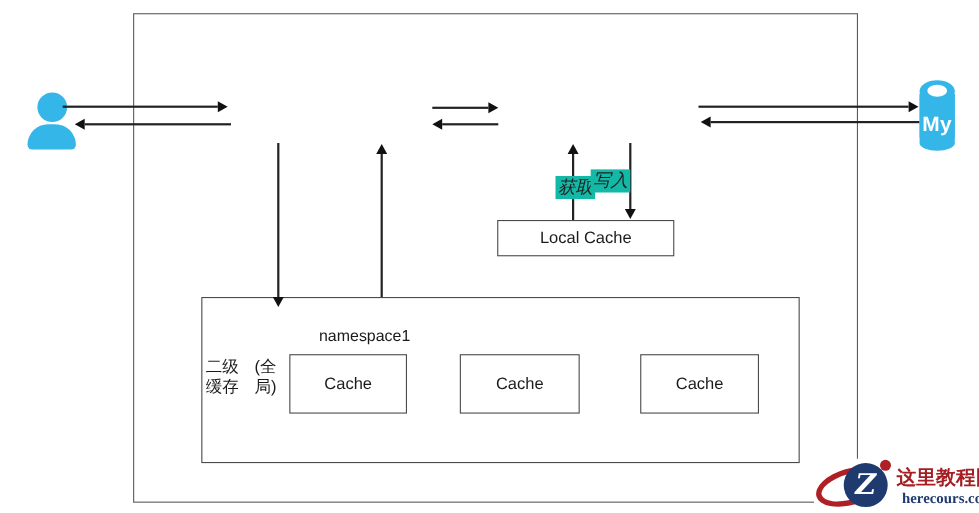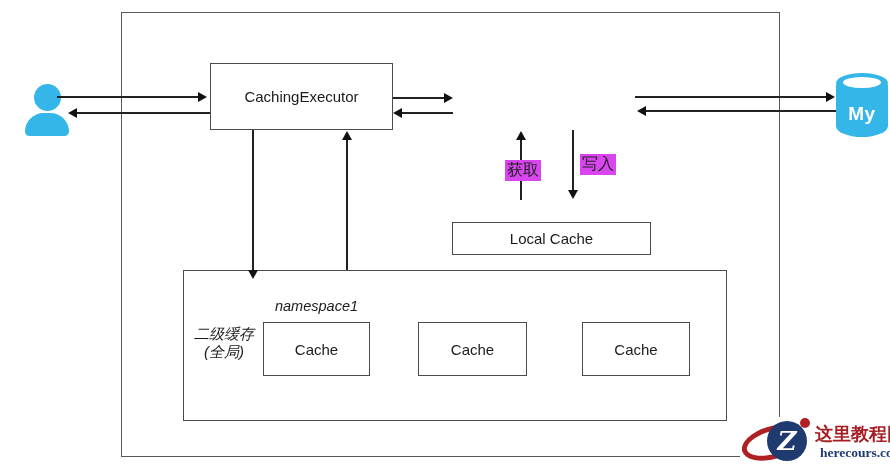--- a/index.html
+++ b/index.html
@@ -17,27 +17,27 @@
   }
   .lbl{position:absolute;color:#1b1b1b;}
   .hline{position:absolute;height:2px;background:#222;}
   .vline{position:absolute;width:2px;background:#222;}
   .arr{position:absolute;width:0;height:0;}
   .arr-right{border-top:5px solid transparent;border-bottom:5px solid transparent;border-left:9px solid #111;}
   .arr-left{border-top:5px solid transparent;border-bottom:5px solid transparent;border-right:9px solid #111;}
   .arr-up{border-left:5px solid transparent;border-right:5px solid transparent;border-bottom:9px solid #111;}
   .arr-down{border-left:5px solid transparent;border-right:5px solid transparent;border-top:9px solid #111;}
   .edge-label{
-    position:absolute;background:#d946ef;padding:0 2px;font-size:16px;color:#222;z-index:5;
+    position:absolute;background:#14b8a6;padding:0 2px;font-size:16px;color:#222;z-index:5;font-style:italic;
   }
   
   .person-head{position:absolute;left:34px;top:84px;width:27px;height:27px;border-radius:50%;background:#35b6e8;}
   .person-body{position:absolute;left:25px;top:113px;width:44px;height:23px;border-radius:21px 21px 5px 5px;background:#35b6e8;}
   
-  .db{position:absolute;left:836px;top:73px;width:52px;height:64px;}
+  .db{position:absolute;left:836px;top:73px;width:32px;height:64px;}
   .db-body{position:absolute;left:0;right:0;top:7px;bottom:0;background:#35b6e8;border-radius:26px/11px;}
   .db-mid{position:absolute;left:0;right:0;top:12px;bottom:12px;background:#35b6e8;}
   .db-top{position:absolute;left:0;right:0;top:0;height:20px;background:#35b6e8;border-radius:50%;}
   .db-top-inner{position:absolute;left:7px;right:7px;top:4px;height:11px;background:#ffffff;border-radius:50%;}
   .db-label{position:absolute;left:0;right:0;top:30px;text-align:center;color:#ffffff;
     font-weight:bold;font-size:19px;letter-spacing:0.5px;}
   
   .watermark{
     position:absolute;left:318px;top:182px;font-size:27px;font-weight:bold;
     color:rgba(148,195,236,0.85);letter-spacing:1px;z-index:9;pointer-events:none;white-space:nowrap;
@@ -46,51 +46,48 @@
   .sitelogo{position:absolute;left:740px;top:417px;width:150px;height:49px;background:#ffffff;z-index:10;}
   .logo-orbit{position:absolute;left:1px;top:9px;width:64px;height:33px;border:5px solid #b01f24;
     border-radius:50%;transform:rotate(-16deg);box-sizing:border-box;}
   .logo-dot{position:absolute;left:60px;top:1px;width:10px;height:10px;border-radius:50%;background:#b01f24;}
   .logo-circle{position:absolute;left:27px;top:4px;width:40px;height:40px;border-radius:50%;background:#1e3a6e;
     color:#ffffff;display:flex;align-items:center;justify-content:center;
     font-family:"DejaVu Serif","Liberation Serif",serif;font-style:italic;font-weight:bold;font-size:26px;}
   .logo-name{position:absolute;left:75px;top:5px;font-size:18px;font-weight:bold;color:#a41e24;white-space:nowrap;}
   .logo-url{position:absolute;left:80px;top:28px;font-size:13.5px;font-weight:bold;color:#1e3a6e;
     font-family:"Liberation Serif","DejaVu Serif",serif;white-space:nowrap;}
-  .two-line{display:flex;flex-direction:column;align-items:center;line-height:18px;font-size:15px;font-style:italic;}
+  .two-line{display:flex;flex-direction:row;align-items:center;line-height:18px;font-size:15px;}
 </style>
 </head>
 <body>
 
 <div id="canvas">
 
   <div class="frame" style="left:121px;top:12px;width:659px;height:445px;"></div>
 
   <div>
     <div class="person-head"></div>
     <div class="person-body"></div>
   </div>
 
-  <div class="box" style="left:210px;top:63px;width:183px;height:67px;">
-    <span>CachingExecutor</span>
-  </div>
 
 
-  <div class="box" style="left:452px;top:200px;width:199px;height:33px;margin-top:22px;">
+  <div class="box" style="left:452px;top:200px;width:161px;height:33px;">
     <span>Local Cache</span>
   </div>
 
   <div class="frame" style="left:183px;top:270px;width:544px;height:151px;border-color:#4a4a4a;"></div>
 
   <div class="lbl two-line" style="left:187px;top:325px;width:74px;">
     <span>二级缓存</span>
     <span>(全局)</span>
   </div>
 
-  <div class="lbl" style="left:263px;top:298px;width:107px;text-align:center;font-size:14.5px;font-style:italic;">namespace1</div>
+  <div class="lbl" style="left:278px;top:298px;width:107px;text-align:center;font-size:14.5px;">namespace1</div>
   <div class="box" style="left:263px;top:322px;width:107px;height:54px;">
     <span>Cache</span>
   </div>
 
   <div class="box" style="left:418px;top:322px;width:109px;height:54px;">
     <span>Cache</span>
   </div>
 
   <div class="box" style="left:582px;top:322px;width:108px;height:54px;">
     <span>Cache</span>
@@ -115,21 +112,21 @@
   <div class="arr arr-down" style="left:248px;top:270px;"></div>
   <div class="vline" style="left:346px;top:140px;height:130px;"></div>
   <div class="arr arr-up" style="left:342px;top:131px;"></div>
 
   <div class="vline" style="left:520px;top:140px;height:60px;"></div>
   <div class="arr arr-up" style="left:516px;top:131px;"></div>
   <div class="vline" style="left:572px;top:130px;height:61px;"></div>
   <div class="arr arr-down" style="left:568px;top:190px;"></div>
 
   <div class="edge-label" style="left:505px;top:160px;">获取</div>
-  <div class="edge-label" style="left:580px;top:154px;">写入</div>
+  <div class="edge-label" style="left:537px;top:154px;">写入</div>
 
   <div class="db">
     <div class="db-body"></div>
     <div class="db-mid"></div>
     <div class="db-top"></div>
     <div class="db-top-inner"></div>
     <div class="db-label">My</div>
   </div>
 
 

